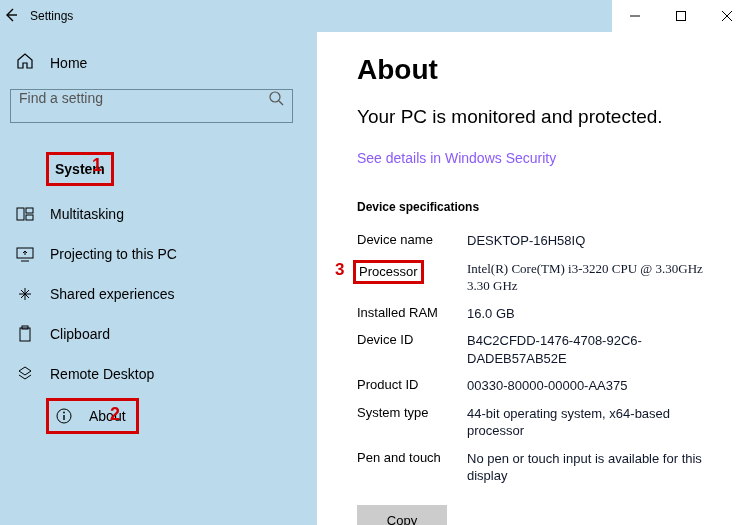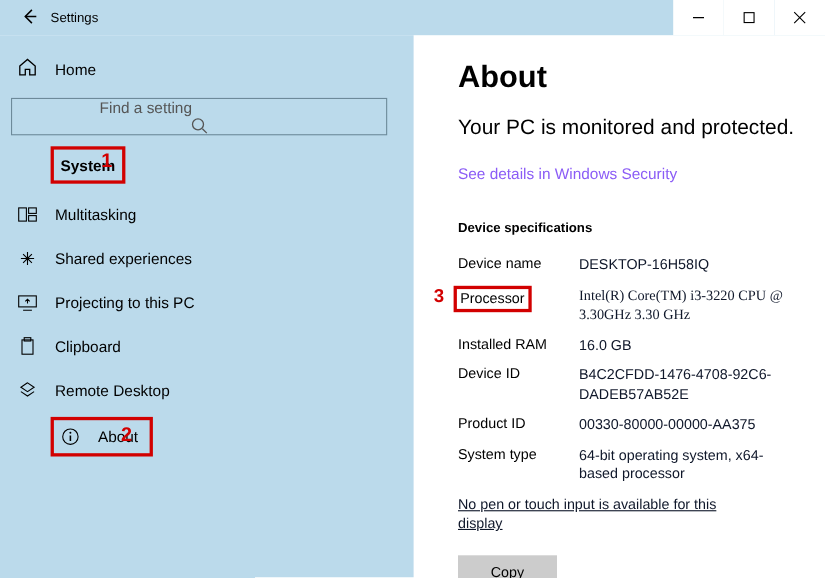--- a/index.html
+++ b/index.html
@@ -17,21 +17,21 @@
   .titlebar {
     height: 32px;
     display: flex;
     align-items: center;
     background: #bbdaeb;
   }
   .titlebar .left {
     display: flex;
     align-items: center;
     gap: 12px;
-    padding-left: 20px;
+    padding-left: 4px;
     flex: 1;
   }
   .titlebar .title { font-size: 12px; }
   .titlebar .controls {
     display: flex;
     height: 100%;
   }
   .titlebar .controls .ctl {
     width: 46px;
     display: flex;
@@ -40,43 +40,42 @@
     font-size: 12px;
     background: #fff;
   }
   .titlebar .controls .ctl svg { display: block; }
   .main {
     flex: 1;
     display: flex;
     min-height: 0;
   }
   .sidebar {
-    width: 376px;
+    width: 317px;
     background: #bbdaeb;
     padding: 12px 24px 8px 10px;
     display: flex;
     flex-direction: column;
     gap: 6px;
   }
   .home-row {
     display: flex;
     align-items: center;
     gap: 16px;
     padding: 8px 6px 10px 6px;
     font-size: 14px;
   }
   .search-box {
     border: 1px solid #6d8a9a;
     height: 34px;
     display: flex;
-    align-items: center;
+    align-items: flex-start;
     padding: 0 8px;
-    margin-bottom: 4px;
+    margin-bottom: 23px;
     background: #bbdaeb;
-    flex-direction: column;
   }
   .search-box input {
     flex: 1;
     border: none;
     background: transparent;
     font-size: 14px;
     outline: none;
     color: #333;
   }
   .search-box input::placeholder { color: #555; }
@@ -243,35 +242,35 @@
               <rect x="10" y="3" width="7" height="5" stroke="#000" fill="none"></rect>
               <rect x="10" y="10" width="7" height="5" stroke="#000" fill="none"></rect>
             </svg>
         </span>
         <span>Multitasking</span>
       </div>
 
       <div class="nav-item">
         <span class="icon">
           <svg width="18" height="18" viewBox="0 0 18 18">
-              <path d="M9 3 V15 M3 9 H15 M5 5 L13 13 M13 5 L5 13" stroke="#000"></path>
-            </svg>
-        </span>
-        <span>Shared experiences</span>
-      </div>
-
-      <div class="nav-item">
-        <span class="icon">
-          <svg width="18" height="18" viewBox="0 0 18 18">
               <rect x="1" y="3" width="16" height="10" stroke="#000" fill="none"></rect>
               <path d="M5 16 H13" stroke="#000"></path>
               <path d="M9 6 L9 10 M7 8 L9 6 L11 8" stroke="#000" fill="none"></path>
             </svg>
         </span>
         <span>Projecting to this PC</span>
+      </div>
+
+      <div class="nav-item">
+        <span class="icon">
+          <svg width="18" height="18" viewBox="0 0 18 18">
+              <path d="M9 3 V15 M3 9 H15 M5 5 L13 13 M13 5 L5 13" stroke="#000"></path>
+            </svg>
+        </span>
+        <span>Shared experiences</span>
       </div>
 
       <div class="nav-item">
         <span class="icon">
           <svg width="18" height="18" viewBox="0 0 18 18">
               <rect x="4" y="3" width="10" height="13" stroke="#000" fill="none"></rect>
               <rect x="6" y="1" width="6" height="3" stroke="#000" fill="none"></rect>
             </svg>
         </span>
         <span>Clipboard</span>
@@ -332,22 +331,23 @@
       <div class="spec-value">B4C2CFDD-1476-4708-92C6-DADEB57AB52E</div>
     </div>
 
     <div class="spec-row">
       <div class="spec-label">Product ID</div>
       <div class="spec-value">00330-80000-00000-AA375</div>
     </div>
 
     <div class="spec-row">
       <div class="spec-label">System type</div>
-      <div class="spec-value" style="max-width:260px;">64-bit operating system, x64-based processor</div>
-    </div>
-
-    <div class="spec-row">
-      <div class="spec-value" style="max-width:260px;text-decoration:underline;">No pen or touch input is available for this display</div>
+      <div class="spec-value" style="max-width:260px;">44-bit operating system, x64-based processor</div>
+    </div>
+
+    <div class="spec-row">
+      <div class="spec-label">Pen and touch</div>
+      <div class="spec-value" style="max-width:260px;">No pen or touch input is available for this display</div>
     </div>
 
     <button class="copy-btn">Copy</button>
   </div>
 </div>
 
 </body></html>

